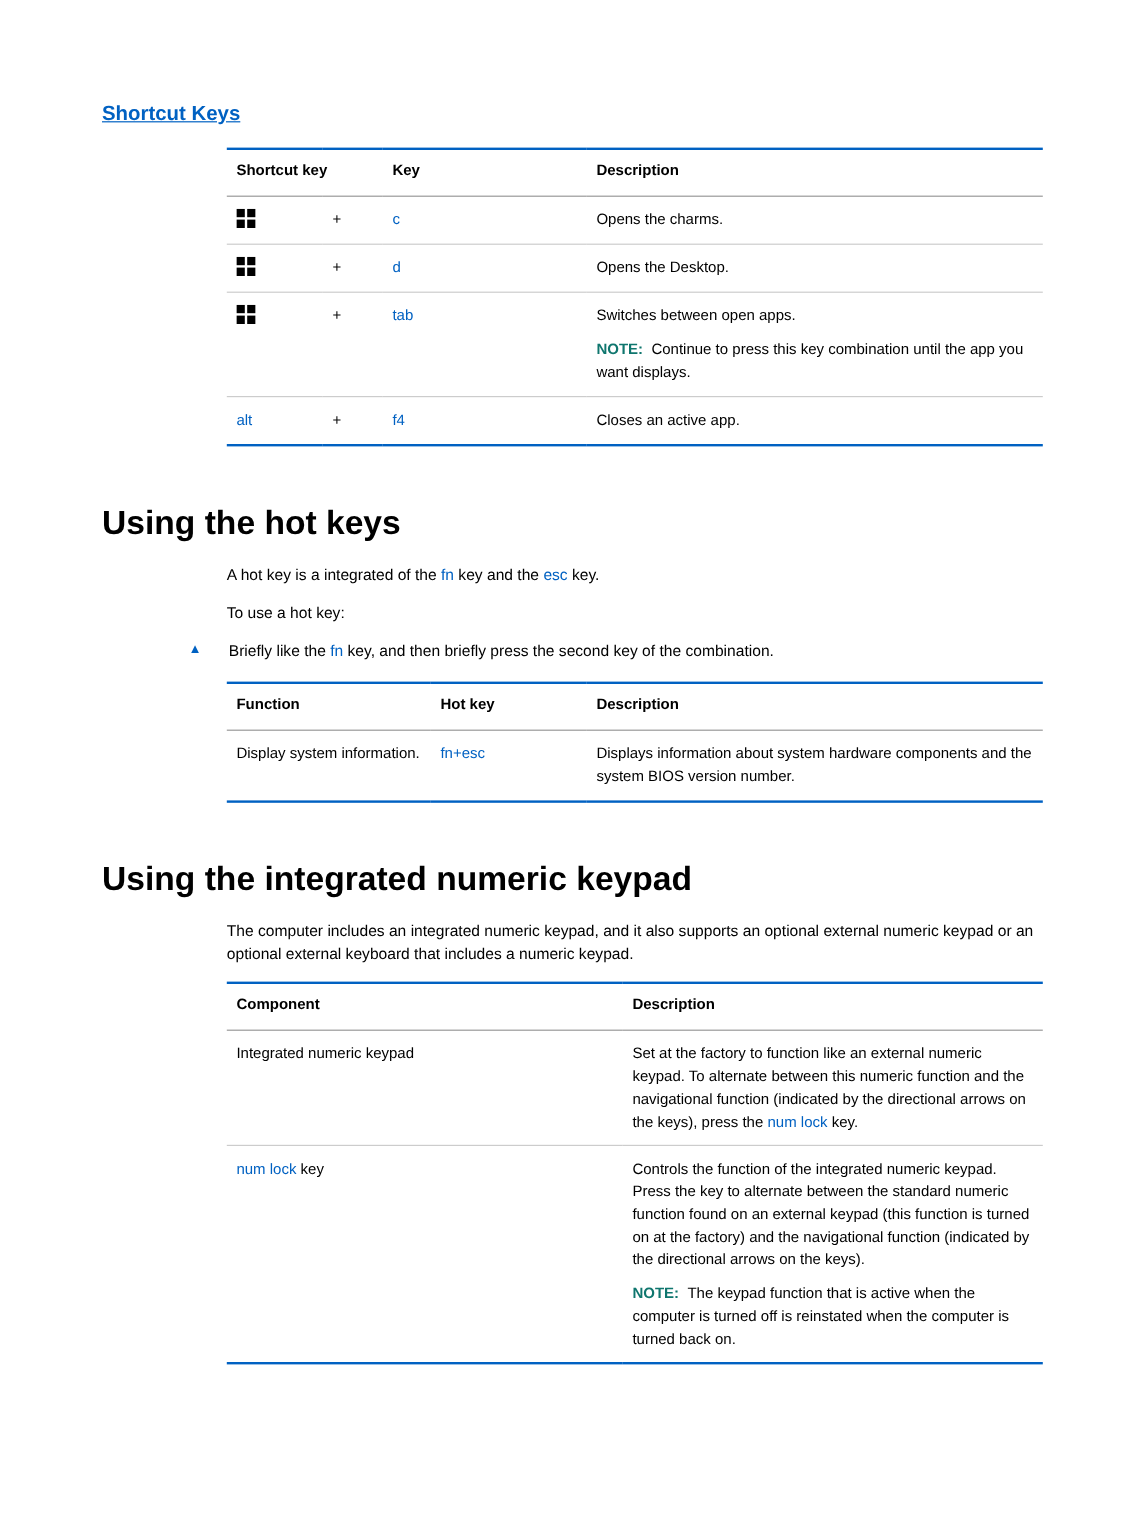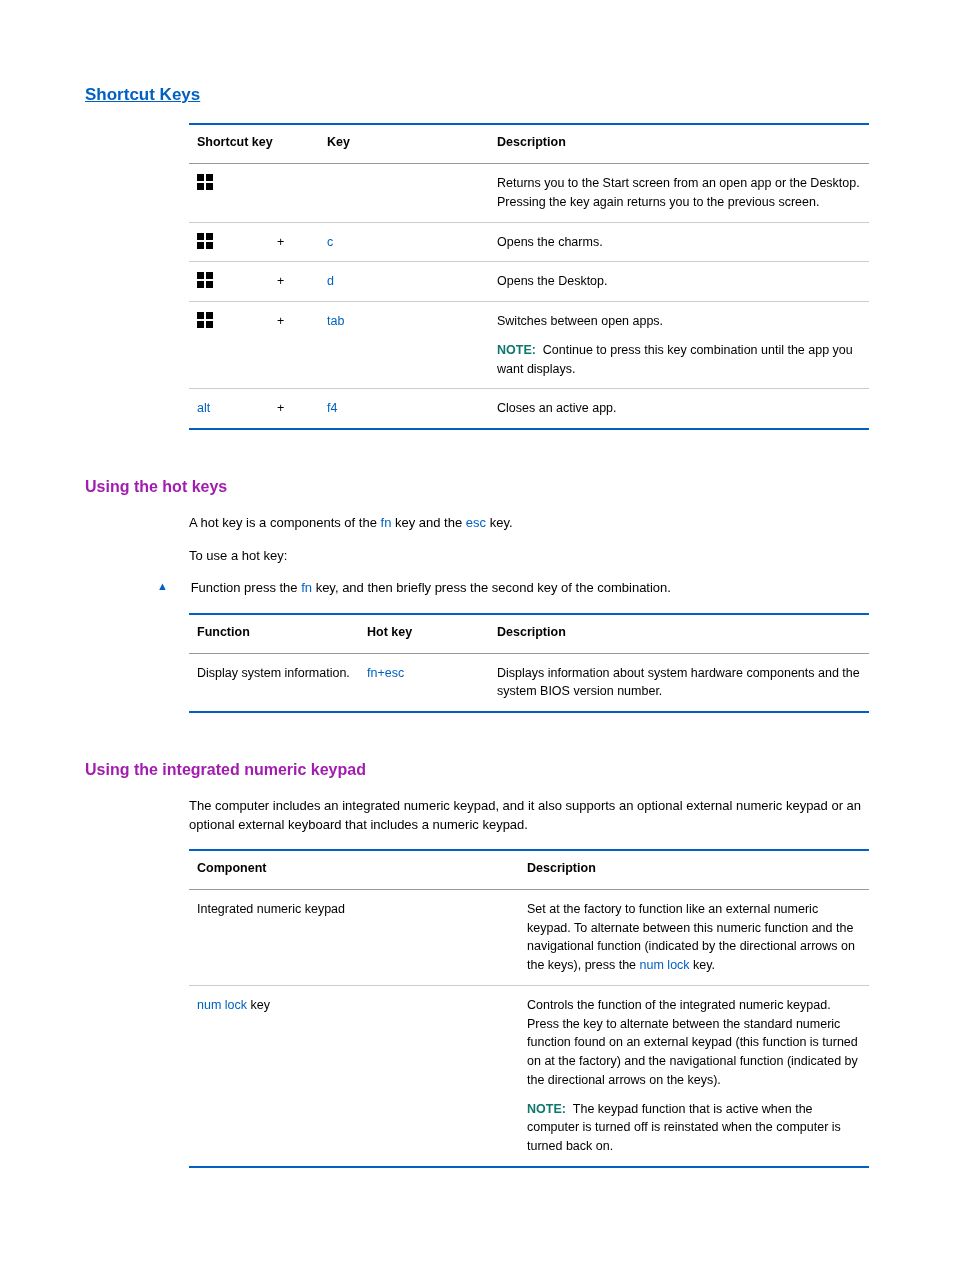--- a/index.html
+++ b/index.html
@@ -16,23 +16,23 @@
 
   .section-subtitle {
     color: #0061c2;
     font-weight: bold;
     font-size: 17px;
     margin-bottom: 18px;
     text-decoration: underline;
   }
 
   .section-heading {
-    color: #a21caf;
+    color: #000000;
     font-weight: bold;
-    font-size: 16px;
+    font-size: 28px;
     margin-top: 48px;
     margin-bottom: 18px;
   }
 
   .content-indent {
     margin-left: 104px;
   }
 
   .key-link { color: #0061c2; }
 
@@ -110,31 +110,20 @@
     </tr>
   </thead>
   <tbody>
     <tr>
       <td><span class="win-icon"><svg viewBox="0 0 16 16">
                 <rect x="0" y="0" width="7" height="7" fill="#000"></rect>
                 <rect x="9" y="0" width="7" height="7" fill="#000"></rect>
                 <rect x="0" y="9" width="7" height="7" fill="#000"></rect>
                 <rect x="9" y="9" width="7" height="7" fill="#000"></rect>
               </svg></span></td>
-      <td></td>
-      <td></td>
-      <td>Returns you to the Start screen from an open app or the Desktop. Pressing the key again returns you to the previous screen.</td>
-    </tr>
-    <tr>
-      <td><span class="win-icon"><svg viewBox="0 0 16 16">
-                <rect x="0" y="0" width="7" height="7" fill="#000"></rect>
-                <rect x="9" y="0" width="7" height="7" fill="#000"></rect>
-                <rect x="0" y="9" width="7" height="7" fill="#000"></rect>
-                <rect x="9" y="9" width="7" height="7" fill="#000"></rect>
-              </svg></span></td>
       <td class="plus">+</td>
       <td><span class="key-link">c</span></td>
       <td>Opens the charms.</td>
     </tr>
     <tr>
       <td><span class="win-icon"><svg viewBox="0 0 16 16">
                 <rect x="0" y="0" width="7" height="7" fill="#000"></rect>
                 <rect x="9" y="0" width="7" height="7" fill="#000"></rect>
                 <rect x="0" y="9" width="7" height="7" fill="#000"></rect>
                 <rect x="9" y="9" width="7" height="7" fill="#000"></rect>
@@ -166,29 +155,29 @@
       <td>Closes an active app.</td>
     </tr>
   </tbody>
 </table>
 </div>
 
 <div class="section-heading">Using the hot keys</div>
 
 <div class="content-indent">
   <p>
-    <span>A hot key is a components of the </span><span class="key-link">fn</span><span> key and the </span><span class="key-link">esc</span><span> key.</span>
+    <span>A hot key is a integrated of the </span><span class="key-link">fn</span><span> key and the </span><span class="key-link">esc</span><span> key.</span>
   </p>
   <p>To use a hot key:</p>
 </div>
 
 <div class="triangle-line">
   <span class="triangle-bullet">▲</span>
   <span class="triangle-text">
-    <span>Function press the </span><span class="key-link">fn</span><span> key, and then briefly press the second key of the combination.</span>
+    <span>Briefly like the </span><span class="key-link">fn</span><span> key, and then briefly press the second key of the combination.</span>
   </span>
 </div>
 
 <div class="content-indent">
 <table class="t2">
   <colgroup>
         <col class="c1">
         <col class="c2">
         <col class="c3">
       </colgroup>

